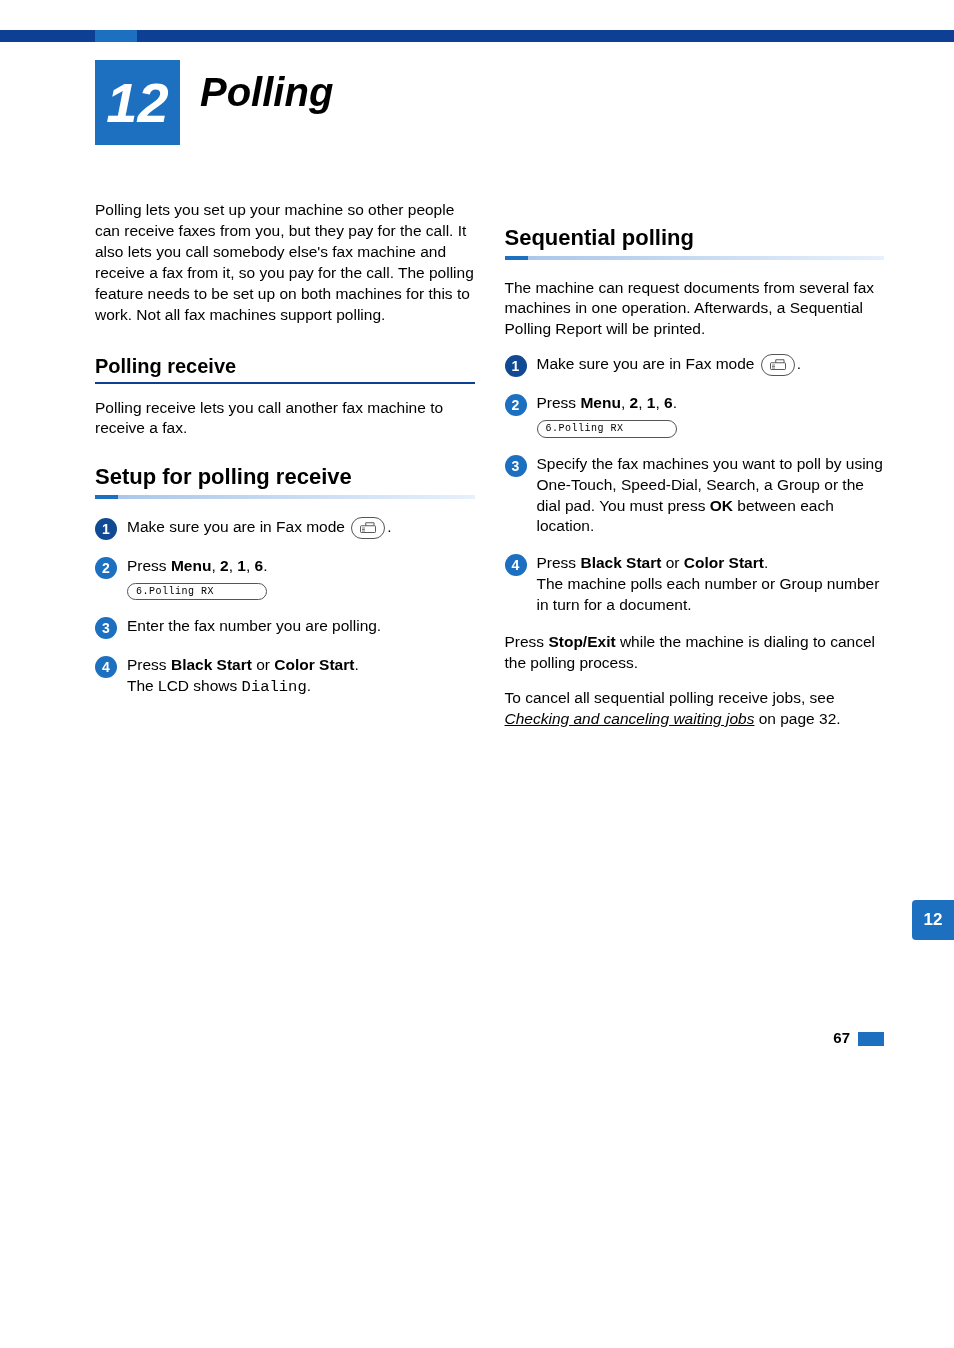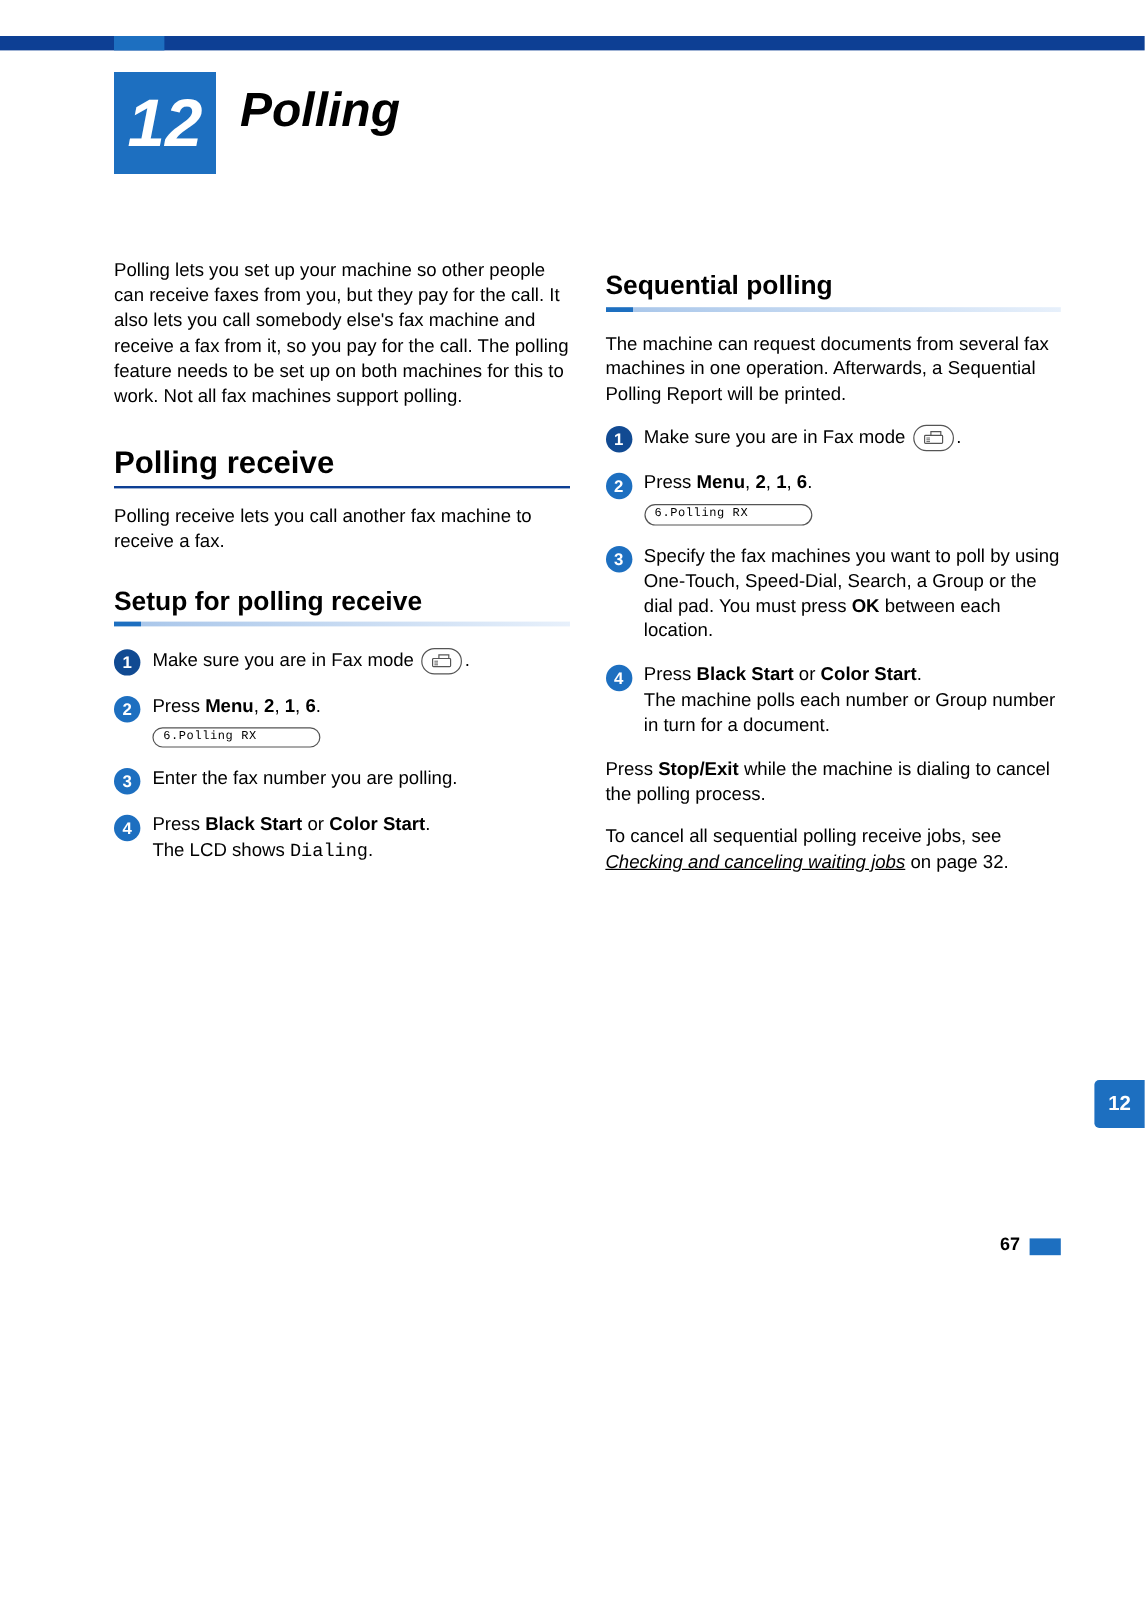--- a/index.html
+++ b/index.html
@@ -7,22 +7,22 @@
   .page { position: relative; width: 954px; height: 1076px; padding: 0 0 40px 0; }
   
   .top-bar { position: absolute; top: 30px; left: 0; right: 0; height: 12px; background: #0d3f94; }
   .top-bar-overlay { position: absolute; top: 30px; left: 95px; width: 42px; height: 12px; background: #1d6fc0; }
   
   .chapter-block { position: absolute; top: 60px; left: 95px; width: 85px; height: 85px; background: #1d6fc0; color: #fff; font-size: 56px; font-weight: bold; font-style: italic; display: flex; align-items: center; justify-content: center; line-height: 1; }
   .chapter-title { position: absolute; top: 70px; left: 200px; font-size: 40px; font-weight: bold; font-style: italic; color: #000; }
   
   .columns { position: absolute; top: 200px; left: 95px; right: 70px; display: flex; gap: 30px; }
   .col { width: 50%; }
-  .intro { font-size: 15.5px; line-height: 1.35; margin-bottom: 28px; margin-top: 16px; }
-  h1.section { font-size: 26px; font-weight: bold; color: #000; border-bottom: 2px solid #0d3f94; padding-bottom: 4px; margin-bottom: 14px; line-height: 1.2; }
+  .intro { font-size: 15.5px; line-height: 1.35; margin-bottom: 28px; }
+  h1.section { font-size: 20px; font-weight: bold; color: #000; border-bottom: 2px solid #0d3f94; padding-bottom: 4px; margin-bottom: 14px; line-height: 1.2; }
   h2.sub { font-size: 22px; font-weight: bold; color: #000; margin-top: 24px; margin-bottom: 4px; line-height: 1.25; }
   .sub-rule { height: 4px; background: linear-gradient(to right, #1d6fc0 0%, #1d6fc0 6%, #aac7ea 6%, #e7f0fb 100%); margin-bottom: 18px; }
   .step { display: flex; align-items: flex-start; margin-bottom: 16px; }
   .step-num { width: 22px; height: 22px; min-width: 22px; border-radius: 50%; background: #1d6fc0; color: #fff; font-weight: bold; font-size: 14px; display: flex; align-items: center; justify-content: center; margin-right: 10px; margin-top: 1px; }
   .step-num.dark { background: #114a92; }
   .step-body { font-size: 15.5px; line-height: 1.35; flex: 1; }
   .lcd { display: inline-block; border: 1.5px solid #555; border-radius: 10px; padding: 1px 12px 1px 8px; font-family: "Courier New", monospace; letter-spacing: 0.5px; font-size: 10px; margin-top: 6px; min-width: 140px; }
   .fax-icon { display: inline-flex; align-items: center; justify-content: center; width: 34px; height: 22px; border: 1.5px solid #555; border-radius: 11px; vertical-align: middle; margin: 0 2px; }
   .fax-icon svg { width: 18px; height: 14px; }
   .para { font-size: 15.5px; line-height: 1.35; margin-bottom: 14px; }

